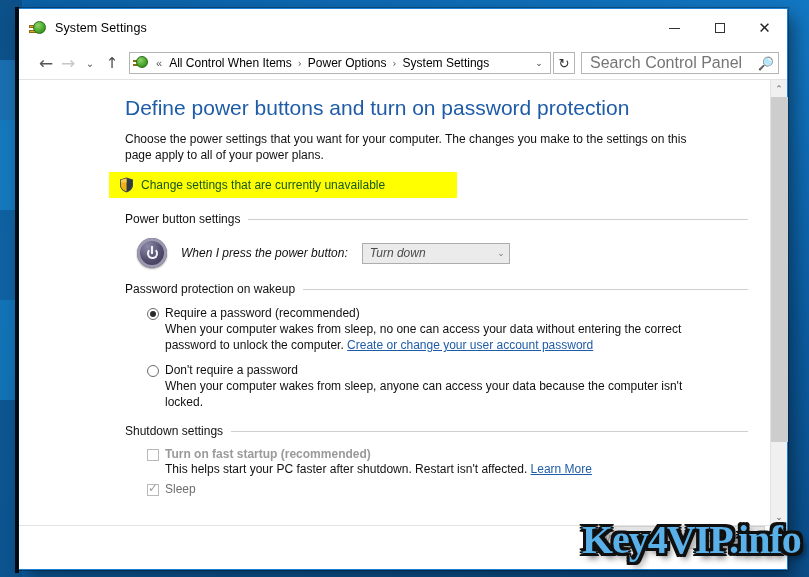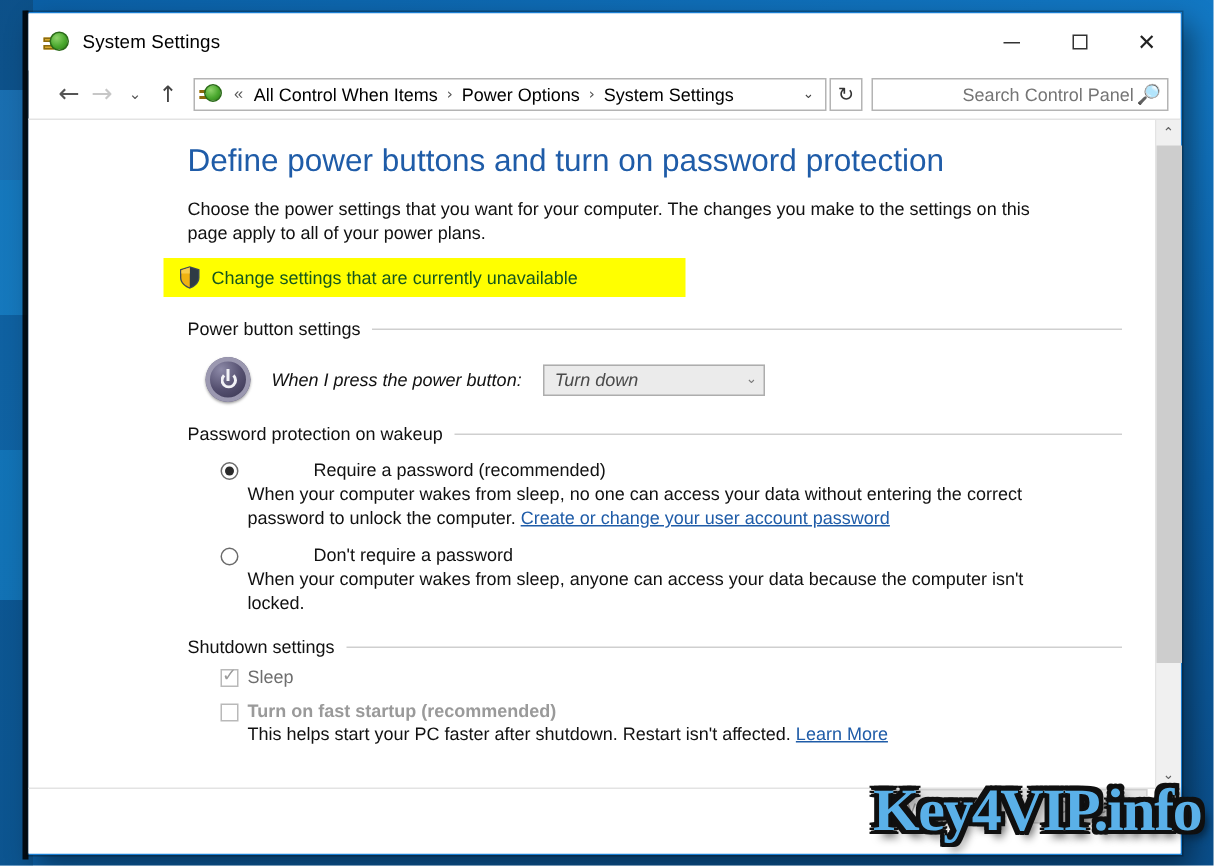--- a/index.html
+++ b/index.html
@@ -130,24 +130,23 @@
     font-size: 13px; color: #333; font-family: "DejaVu Sans", sans-serif;
   }
   .searchbox {
     width: 198px; height: 22px; margin-left: 6px;
     border: 1px solid #b4b4b4; background: #fff;
     display: flex; align-items: center;
     padding: 0 4px 0 6px;
   }
   .searchbox input {
     border: 0; outline: 0; flex: 1 1 auto; min-width: 0;
-    font-size: 12px; color: #6d6d6d;
+    font-size: 16px; color: #6d6d6d;
     font-family: "Liberation Sans", sans-serif;
     background: transparent;
-    text-align: right;
   }
   .search-icon { font-size: 13px; color: #444; font-family: "DejaVu Sans", sans-serif; transform: scaleX(-1);}
 
   
   .content-wrap {
     flex: 1 1 auto; display: flex; min-height: 0;
     border-top: 1px solid #e3e3e3;
     background: #fff;
     position: relative;
   }
@@ -202,21 +201,21 @@
   .pb-label { font-size: 12px; color: #111; margin-left: 14px; }
   .combo {
     margin-left: 14px; width: 148px; height: 21px;
     background: #ebebeb; border: 1px solid #adadad;
     display: flex; align-items: center; padding: 0 4px 0 7px;
     font-size: 12px; color: #4a4a4a;
   }
   .combo .caret { margin-left: auto; font-size: 9px; color: #7a7a7a; font-family: "DejaVu Sans", sans-serif;}
 
   .radio-block { margin: 10px 0 0 22px; }
-  .radio-row { display: flex; align-items: flex-start; gap: 44px; }
+  .radio-row { display: flex; align-items: flex-start; }
   .radio {
     width: 12px; height: 12px; border-radius: 50%;
     border: 1px solid #6b6b6b; background: #fff;
     margin: 2px 6px 0 0; flex: 0 0 12px; position: relative;
   }
   .radio.checked:after {
     content: ""; position: absolute; left: 2px; top: 2px;
     width: 6px; height: 6px; border-radius: 50%; background: #2b2b2b;
   }
   .radio-label { font-size: 12px; color: #111; }
@@ -417,34 +416,34 @@
         </div>
       </div>
 
       
       <div class="section">
         <div class="section-head">
           <span class="lbl">Shutdown settings</span>
           <span class="rule"></span>
         </div>
 
+        <div class="chk-block">
+          <div class="chk-row">
+            <span class="chk"></span>
+            <span class="chk-label-disabled">Turn on fast startup (recommended)</span>
+          </div>
+          <div class="chk-desc">
+            <span>This helps start your PC faster after shutdown. Restart isn't affected. </span><a class="inline-link" href="#">Learn More</a>
+          </div>
+        </div>
+
         <div class="chk-block" style="margin-top:6px">
           <div class="chk-row">
             <span class="chk checked"></span>
             <span class="chk-label-grey">Sleep</span>
-          </div>
-        </div>
-
-        <div class="chk-block">
-          <div class="chk-row">
-            <span class="chk"></span>
-            <span class="chk-label-disabled">Turn on fast startup (recommended)</span>
-          </div>
-          <div class="chk-desc">
-            <span>This helps start your PC faster after shutdown. Restart isn't affected. </span><a class="inline-link" href="#">Learn More</a>
           </div>
         </div>
       </div>
 
     </div>
 
     <div class="scrollbar">
       <div class="sb-arrow">⌃</div>
       <div class="sb-track">
         <div class="sb-thumb"></div>

